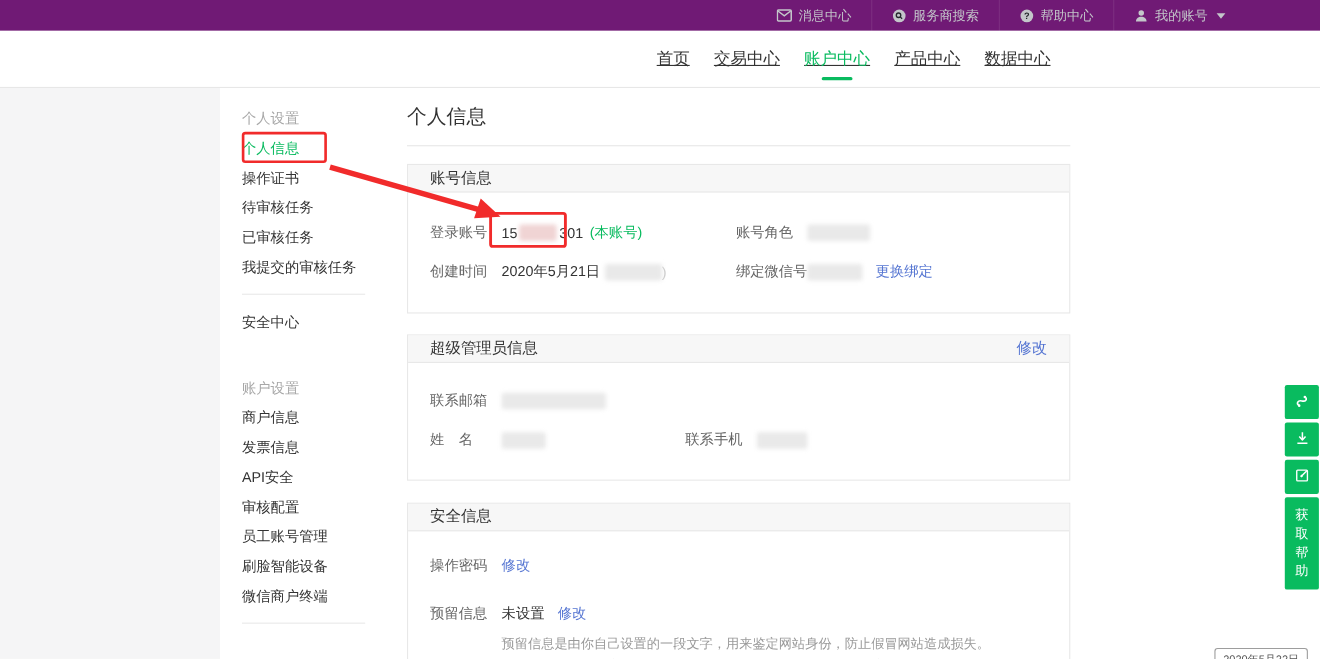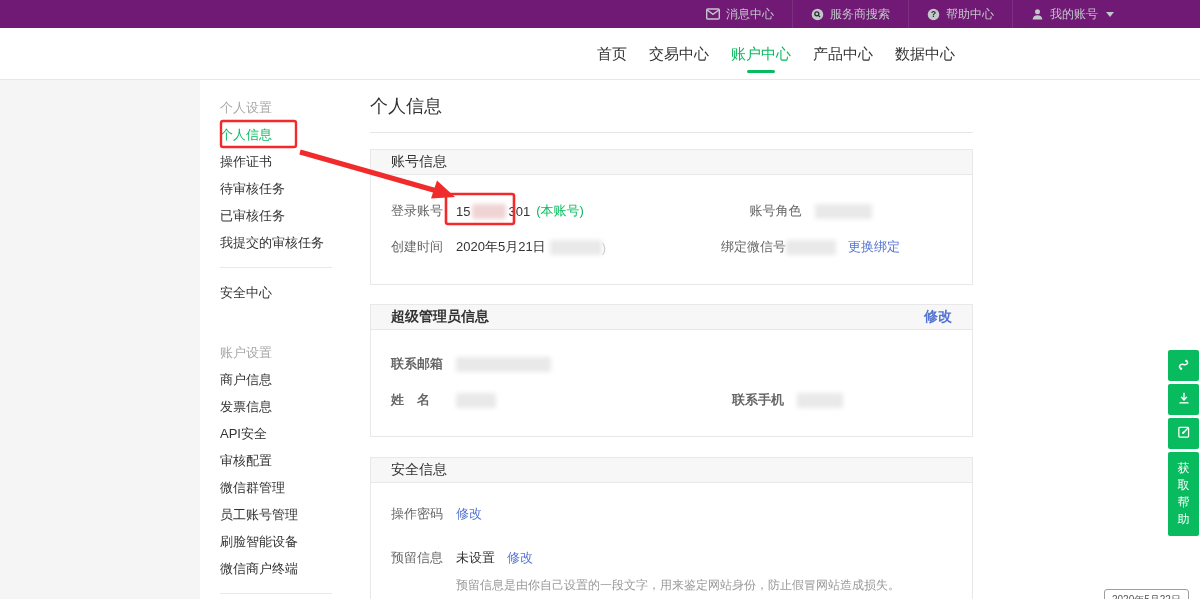--- a/index.html
+++ b/index.html
@@ -17,21 +17,21 @@
   .topbar-item svg { display:block; }
   .caret-down { width:0; height:0; border-left:4px solid transparent; border-right:4px solid transparent; border-top:5px solid #c3c6ca; margin-left:2px; }
 
   
   .header { position:absolute; top:28px; left:0; width:1200px; height:52px; background:#fff; border-bottom:1px solid #e7e7e7; }
   .brand { position:absolute; left:220px; top:0; height:52px; display:flex; align-items:center; }
   .brand-logo { display:flex; align-items:center; gap:8px; }
   .brand-name { font-size:20px; color:#3c3c3c; letter-spacing:1px; }
   .brand-sep { width:1px; height:20px; background:#dcdcdc; margin:0 13px; }
   .brand-portal { font-size:14px; color:#666; }
-  .main-nav { position:absolute; left:593px; top:0; height:52px; display:flex; align-items:center; gap:14px; }
+  .main-nav { position:absolute; left:593px; top:0; height:52px; display:flex; align-items:center; gap:14px;text-decoration:underline; }
   .nav-item { font-size:15px; color:#333; padding:0 4px; height:52px; line-height:52px; position:relative; cursor:pointer; white-space:nowrap; }
   .nav-item.active { color:#09bb5f; }
   .nav-item.active::after { content:""; position:absolute; left:50%; transform:translateX(-50%); bottom:7px; width:28px; height:3px; border-radius:2px; background:#09bb5f; }
 
   
   .left-strip { position:absolute; left:0; top:80px; width:200px; height:519px; background:#f5f5f6; }
 
   
   .sidebar { position:absolute; left:220px; top:94px; width:112px; }
   .side-title { height:27px; display:flex; align-items:center; font-size:13px; color:#a8a8a8; }
@@ -39,32 +39,32 @@
   .side-item.active { color:#09bb5f; }
   .side-divider { border:none; border-top:1px solid #e9e9e9; margin:11px 0; width:112px; }
   .gap-before { margin-top:33px; }
 
   
   .main { position:absolute; left:370px; top:80px; width:603px; }
   .page-title { margin-top:14px; font-size:18px; font-weight:400; color:#333; }
   .title-divider { border:none; border-top:1px solid #e6e6e6; margin-top:14px; }
   .panel { border:1px solid #e8e8e8; background:#fff; }
   .panel-1 { margin-top:16px; }
-  .panel-2 { margin-top:19px;font-weight:bold; }
+  .panel-2 { margin-top:19px; }
   .panel-3 { margin-top:20px; height:220px; }
   .panel-header { height:25px; background:#f7f7f7; border-bottom:1px solid #e8e8e8; display:flex; align-items:center; justify-content:space-between; padding:0 20px; font-size:14px; color:#333; }
   .panel-body { padding:0 20px; }
   .p1-body { padding-top:27px; padding-bottom:28px; }
   .p2-body { padding-top:25px; padding-bottom:27px; }
   .p3-body { padding-top:22px; padding-bottom:20px; }
   .info-row { display:flex; margin-bottom:18px; }
   .info-row:last-child { margin-bottom:0; }
   .col-left { display:flex; align-items:center; width:278px; }
   .p2 .col-left { width:232px; }
-  .col-right { display:flex; align-items:center; flex:1;justify-content:center; }
+  .col-right { display:flex; align-items:center; flex:1; }
   .f-label { width:65px; color:#666; flex-shrink:0; }
   .f-value { color:#333; display:flex; align-items:center; }
   .green-tag { color:#09bb5f; margin-left:6px; }
   .link { color:#5575d2; cursor:pointer; text-decoration:none; }
   .blur-pill { display:inline-block; height:15px; background:#e9e9e9; border-radius:2px; filter:blur(2px); }
   .pill-pink { background:#f0d4d4; }
   .faint { color:#c9c9c9; }
   .sec-row { display:flex; margin-bottom:26px; }
   .sec-row .f-label { width:65px; }
   .sec-desc { margin-left:65px; margin-top:-6px; font-size:12px; color:#999; line-height:20px; }
@@ -146,21 +146,20 @@
   <div class="side-item">待审核任务</div>
   <div class="side-item">已审核任务</div>
   <div class="side-item">我提交的审核任务</div>
   <hr class="side-divider">
   <div class="side-item">安全中心</div>
   <div class="side-title gap-before">账户设置</div>
   <div class="side-item">商户信息</div>
   <div class="side-item">发票信息</div>
   <div class="side-item">API安全</div>
   <div class="side-item">审核配置</div>
-  <div class="side-item">微信群管理</div>
   <div class="side-item">员工账号管理</div>
   <div class="side-item">刷脸智能设备</div>
   <div class="side-item">微信商户终端</div>
   <hr class="side-divider">
 </div>
 
 <div class="main">
   <h1 class="page-title">个人信息</h1>
   <hr class="title-divider">
 

